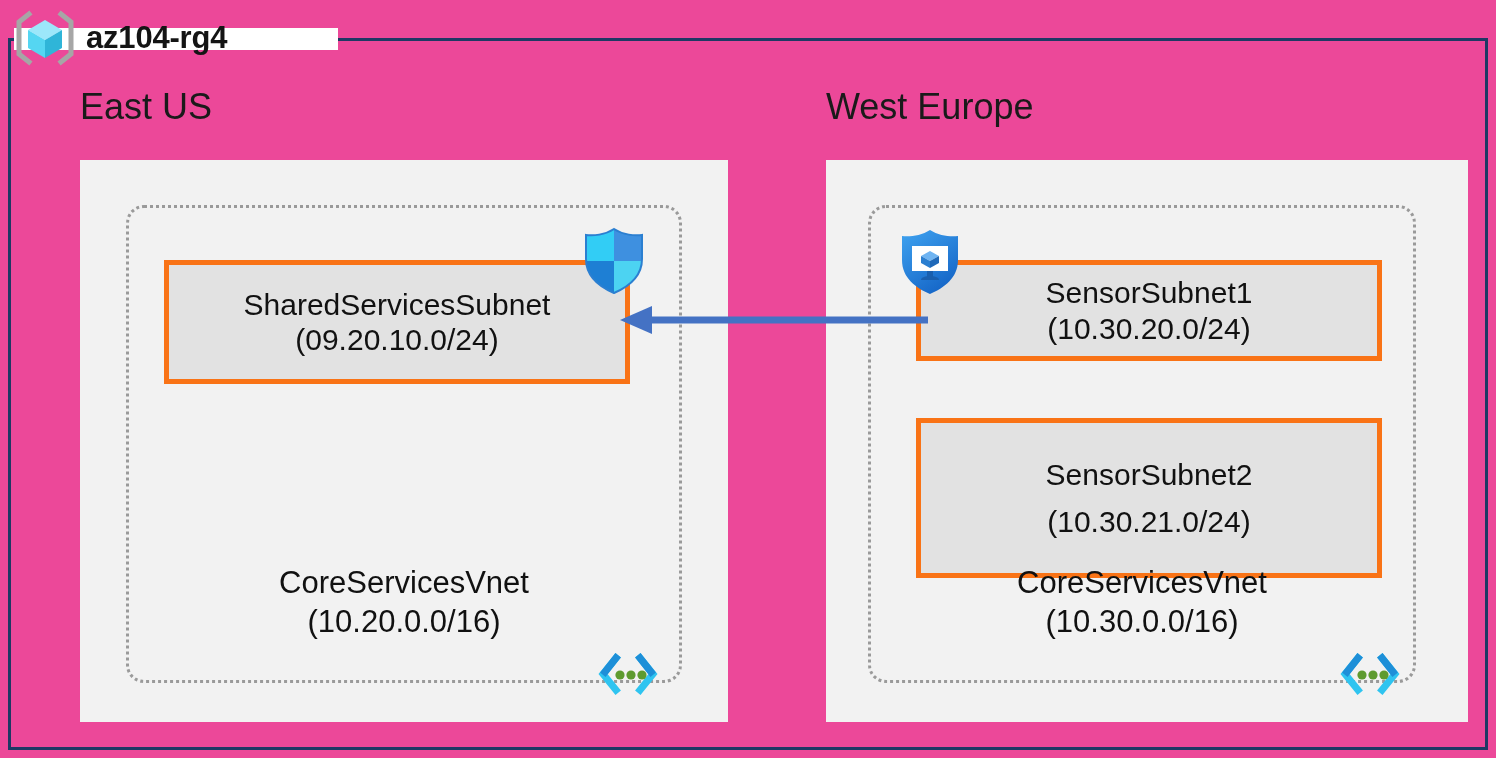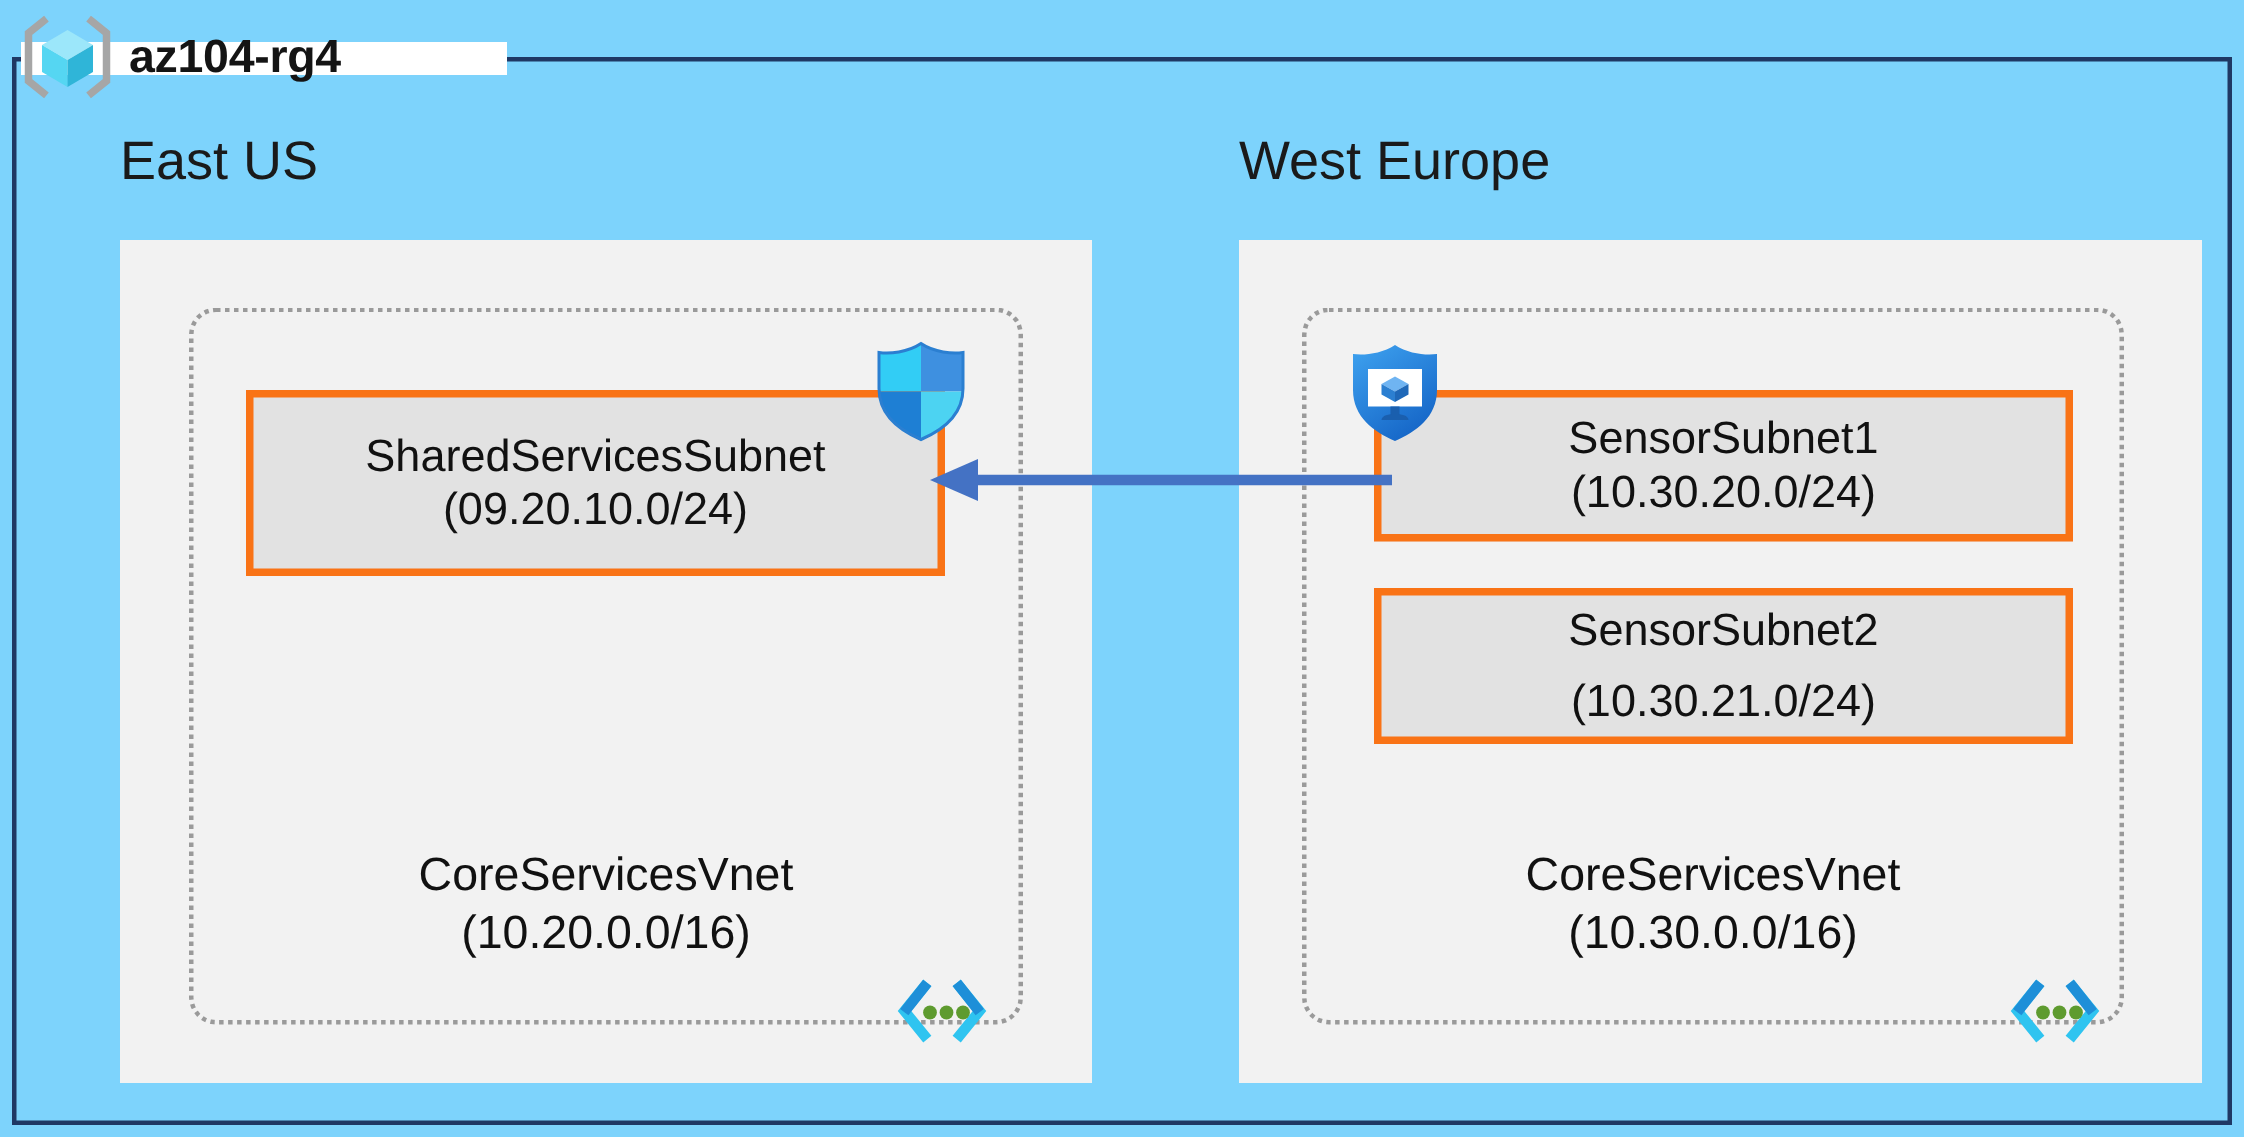--- a/index.html
+++ b/index.html
@@ -5,21 +5,21 @@
   * { box-sizing: border-box; }
   html, body {
     margin: 0; padding: 0;
     background: #ffffff;
     font-family: "Liberation Sans", sans-serif;
   }
   #stage {
     position: relative;
     width: 1496px;
     height: 758px;
-    background: #7dd3fc;
+    background: #ec4899;
     overflow: hidden;
   }
 
   
   .rg-frame {
     position: absolute;
     left: 8px; top: 38px;
     width: 1480px; height: 712px;
     border: 3px solid #1F3864;
     background: transparent;
@@ -93,21 +93,21 @@
     text-align: center;
     font-size: 30px;
     line-height: 1.18;
     color: #111111;
   }
   .subnet .cidr { font-size: 30px; }
 
   .subnet.e1 { left: 164px; top: 260px; width: 466px; height: 124px; }
   .subnet.e2 { left: 164px; top: 402px; width: 466px; height: 128px; }
   .subnet.w1 { left: 916px; top: 260px; width: 466px; height: 101px; }
-  .subnet.w2 { left: 916px; top: 392px; width: 466px; height: 104px; gap: 12px; }
+  .subnet.w2 { left: 916px; top: 418px; width: 466px; height: 160px; gap: 12px; }
 
   
   .vnet-label {
     position: absolute;
     text-align: center;
     font-size: 31px;
     line-height: 1.25;
     color: #111111;
     white-space: nowrap;
   }

